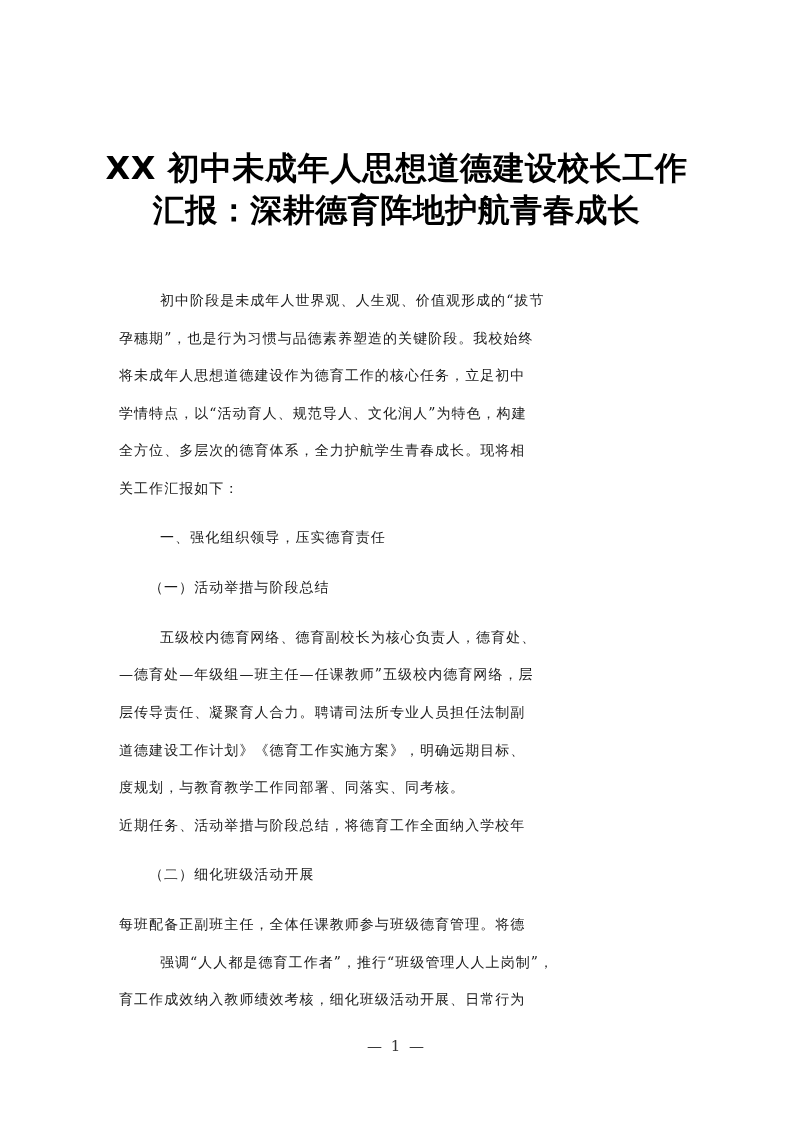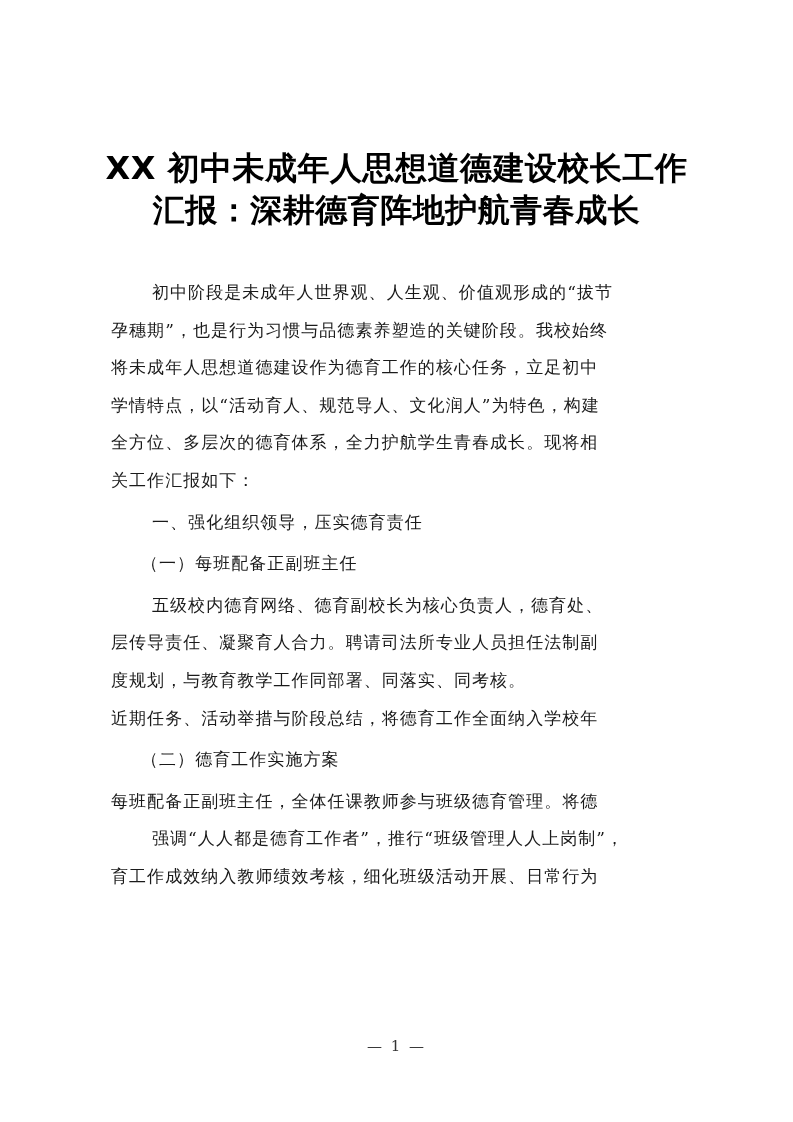--- a/index.html
+++ b/index.html
@@ -4,25 +4,25 @@
 <style>
   html, body { margin: 0; padding: 0; background: #ffffff; }
   body { width: 793px; height: 1122px; position: relative; overflow: hidden;
          font-family: "DejaVu Serif", "Liberation Serif", serif; color: #111; }
   .page { position: absolute; left: 0; top: 0; width: 733px; height: 1122px; background: #fff; }
   .title { position: absolute; left: 100px; width: 593px; top: 147px; text-align: center;
            font-family: "DejaVu Sans", "Liberation Sans", sans-serif; font-weight: bold;
            font-size: 32px; line-height: 42px; letter-spacing: 0.5px; color: #000; }
   .title .line { display: block; white-space: nowrap; }
   .body { position: absolute; left: 107px; top: 270px; width: 590px; }
-  .p { font-size: 17px; line-height: 37.6px; letter-spacing: 1.05px; text-align: justify;
-       color: #1a1a1a; margin: 4px; }
+  .p { font-size: 14px; line-height: 37.6px; letter-spacing: 1.05px; text-align: justify;
+       color: #1a1a1a; margin: 12px; }
   .p .line { display: block; white-space: nowrap; }
   .indent { padding-left: 41px; }
-  .h1 { font-family: Liberation Serif, serif; font-weight: normal; }
+  .h1 { font-family: Liberation Mono, monospace; font-weight: normal; }
   .h2 { font-family: "DejaVu Sans", "Liberation Sans", sans-serif; }
   .footer { position: absolute; top: 1037px; left: 0; width: 793px; text-align: center;
             font-size: 15px; color: #333; letter-spacing: 2px; }
 </style>
 </head>
 <body>
 
 <div class="page">
 
   <div class="title">
@@ -39,32 +39,34 @@
       <span class="line">学情特点，以“活动育人、规范导人、文化润人”为特色，构建</span>
       <span class="line">全方位、多层次的德育体系，全力护航学生青春成长。现将相</span>
       <span class="line">关工作汇报如下：</span>
     </div>
 
     <div class="p h1">
       <span class="line indent">一、强化组织领导，压实德育责任</span>
     </div>
 
     <div class="p h2">
-      <span class="line" style="padding-left:30px">（一）每班配备正副班主任</span>
+      <span class="line" style="padding-left:30px">（一）活动举措与阶段总结</span>
     </div>
 
     <div class="p">
       <span class="line indent">五级校内德育网络、德育副校长为核心负责人，德育处、</span>
+      <span class="line">—德育处—年级组—班主任—任课教师”五级校内德育网络，层</span>
       <span class="line">层传导责任、凝聚育人合力。聘请司法所专业人员担任法制副</span>
+      <span class="line">道德建设工作计划》《德育工作实施方案》，明确远期目标、</span>
       <span class="line">度规划，与教育教学工作同部署、同落实、同考核。</span>
       <span class="line">近期任务、活动举措与阶段总结，将德育工作全面纳入学校年</span>
     </div>
 
     <div class="p h2">
-      <span class="line" style="padding-left:30px">（二）德育工作实施方案</span>
+      <span class="line" style="padding-left:30px">（二）细化班级活动开展</span>
     </div>
 
     <div class="p">
       <span class="line">每班配备正副班主任，全体任课教师参与班级德育管理。将德</span>
       <span class="line indent">强调“人人都是德育工作者”，推行“班级管理人人上岗制”，</span>
       <span class="line">育工作成效纳入教师绩效考核，细化班级活动开展、日常行为</span>
     </div>
   </div>
 
   <div class="footer">— 1 —</div>

